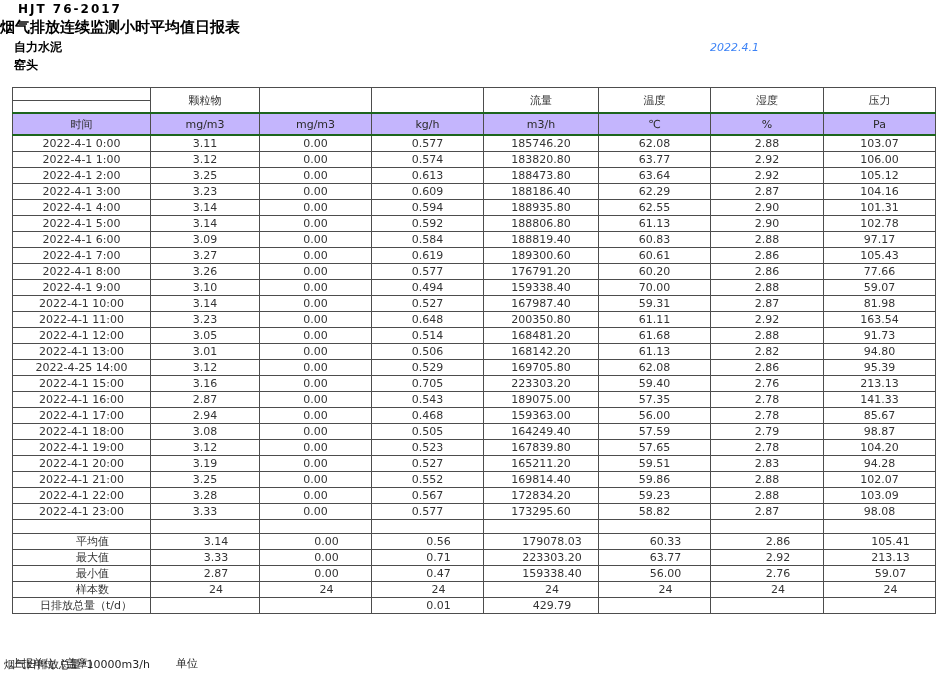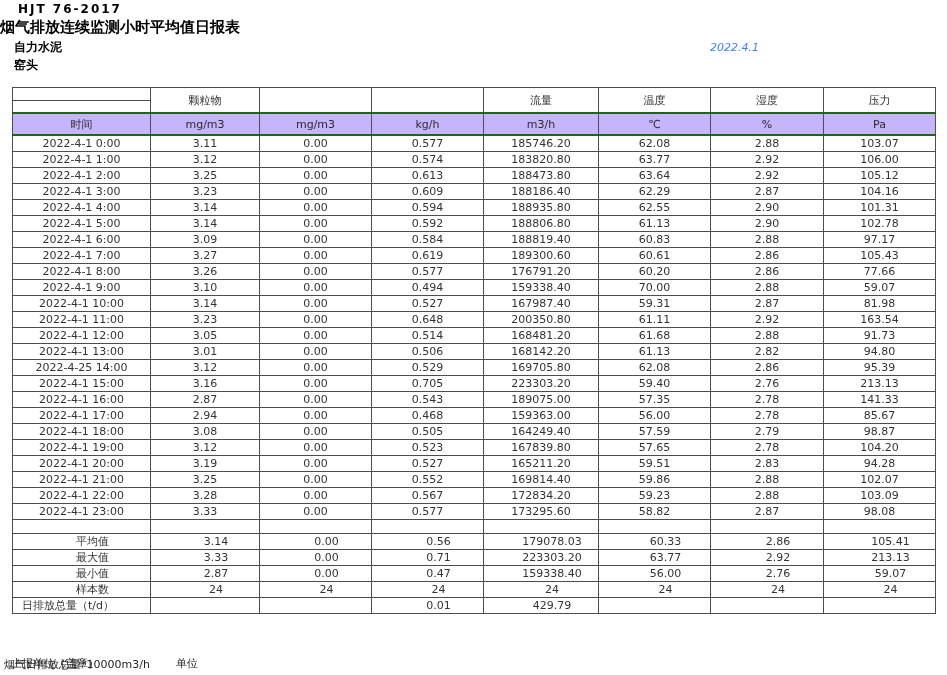--- a/index.html
+++ b/index.html
@@ -25,21 +25,21 @@
   tr.gh1 td{height:12px;margin-top:24px;}
   tr.gh2 td{height:11px;}
   tr.unit-row td{
     background:#c4b5fd;height:20px;
     border-top:2px solid #1d651d;border-bottom:2px solid #1d651d;
     color:#2a2a2a;
   }
   tr.data-row td{height:15px;}
   tr.spacer-row td{height:13px;}
   tr.summary-row td{height:15px;padding-left:22px;}
-  tr.total-row td:first-child{text-align:left;padding-left:9px;}
+  tr.total-row td:first-child{text-align:center;padding-left:9px;}
 
   .note{position:absolute;left:4px;top:641px;font-size:11px;color:#222;margin-top:16px;}
   .report-unit{position:absolute;left:4px;top:656px;font-size:11px;color:#222;margin-left:7px;}
   .unit-label{position:absolute;left:176px;top:656px;font-size:11px;color:#222;}
 </style>
 </head>
 <body>
 
 <div class="page">
 

